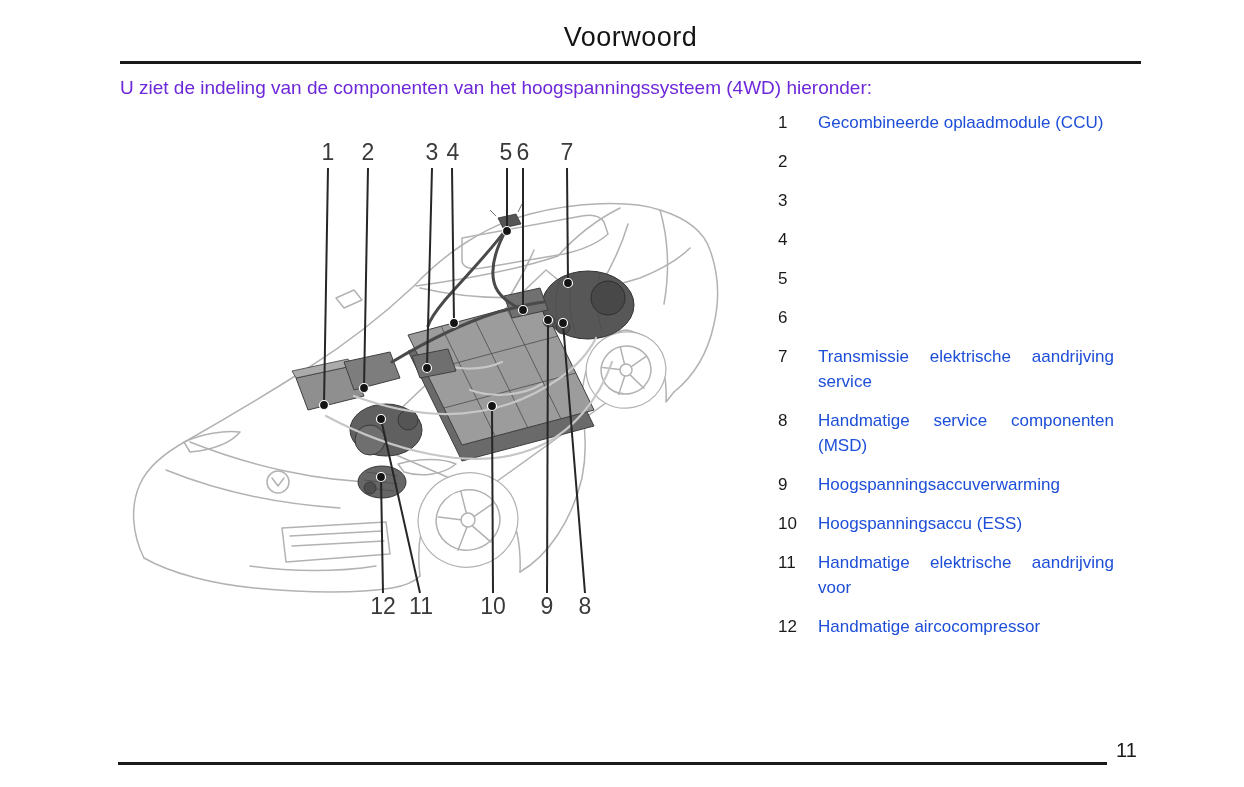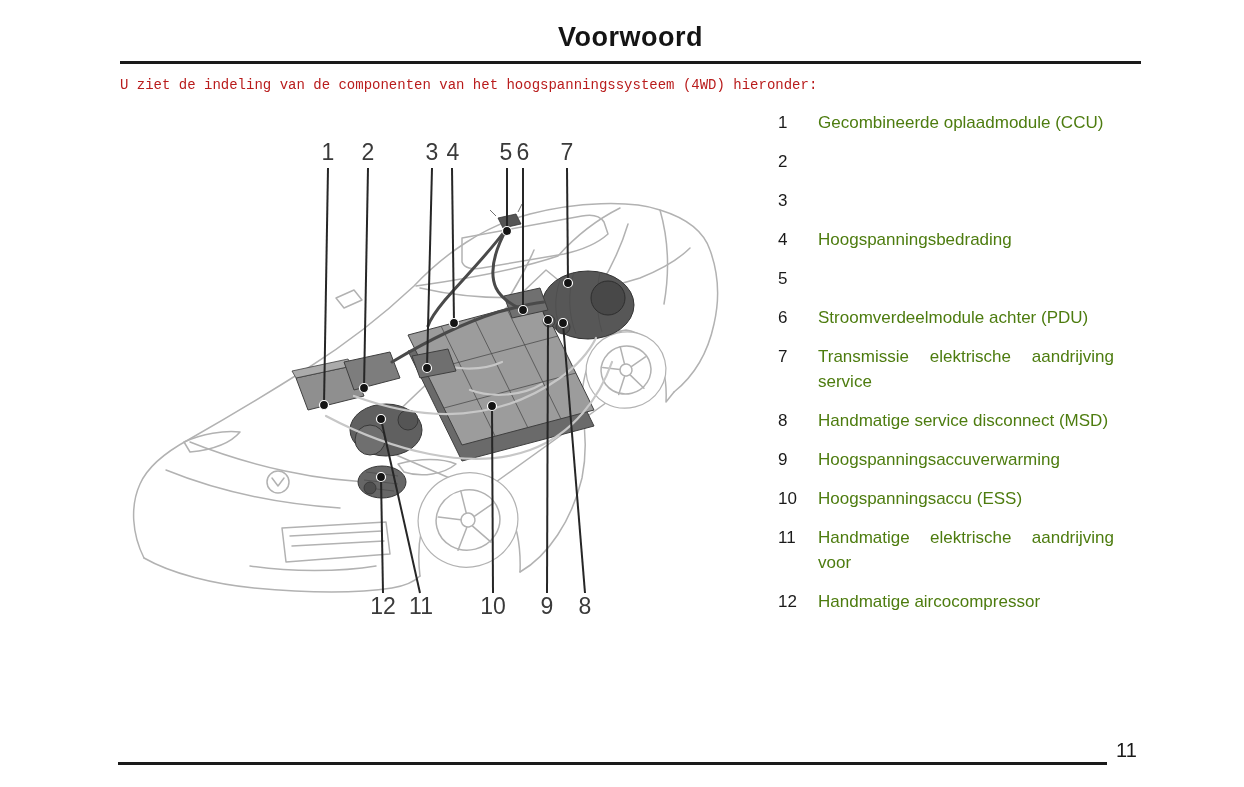--- a/index.html
+++ b/index.html
@@ -1,27 +1,27 @@
 <!DOCTYPE html>
 <html><head>
 <meta charset="utf-8">
 <style>
   html,body{margin:0;padding:0;}
   body{
     width:1244px;height:787px;position:relative;background:#ffffff;
     font-family:"Liberation Sans", sans-serif;color:#1d1d1d;overflow:hidden;
   }
   .title-wrap{position:absolute;left:120px;width:1021px;top:22px;text-align:center;}
-  .page-title{font-size:27px;font-weight:bold;letter-spacing:.5px;color:#141414;}
+  .page-title{font-size:27px;font-weight:normal;letter-spacing:.5px;color:#141414;}
   .rule-top{position:absolute;left:120px;top:61px;width:1021px;height:3px;background:#1a1a1a;}
-  .intro{position:absolute;left:120px;top:77px;width:800px;font-size:14px;color:#b91c1c;font-family:Liberation Mono, monospace;}
+  .intro{position:absolute;left:120px;top:77px;width:800px;font-size:19px;color:#6d28d9;}
   .legend{position:absolute;left:778px;top:110px;width:345px;}
   .legend-row{display:flex;margin-bottom:14px;line-height:25px;font-size:17px;}
   .legend-num{width:40px;flex:0 0 40px;color:#1a1a1a;}
-  .legend-label{width:296px;flex:0 0 296px;text-align:justify;color:#4d7c0f;}
+  .legend-label{width:296px;flex:0 0 296px;text-align:justify;color:#1d4ed8;}
   .diagram{position:absolute;left:130px;top:120px;width:620px;height:510px;}
   .rule-bottom{position:absolute;left:118px;top:762px;width:989px;height:2.5px;background:#1a1a1a;}
   .page-num{position:absolute;left:1116px;top:739px;font-size:20px;color:#1a1a1a;}
   svg .lt{stroke:#b2b2b2;stroke-width:1.5;fill:none;stroke-linecap:round;stroke-linejoin:round;}
   svg .ltf{stroke:#b2b2b2;stroke-width:1.2;fill:#ffffff;}
   svg .seam{stroke:#4d4d4d;stroke-width:.8;fill:none;}
   svg .cable-d{stroke:#4a4a4a;stroke-width:3;fill:none;stroke-linecap:round;}
   svg .cable-l{stroke:#c7c7c7;stroke-width:2.2;fill:none;stroke-linecap:round;}
   svg .leader{stroke:#262626;stroke-width:2;fill:none;}
   svg .dot{fill:#141414;stroke:#ffffff;stroke-width:1.2;}
@@ -43,36 +43,34 @@
       <span class="legend-label">Gecombineerde oplaadmodule (CCU)</span>
     </div>
   <div class="legend-row">
       <span class="legend-num">2</span>
     </div>
   <div class="legend-row">
       <span class="legend-num">3</span>
     </div>
   <div class="legend-row">
       <span class="legend-num">4</span>
-      <span class="legend-label">Hoogspanningsbedrading</span>
     </div>
   <div class="legend-row">
       <span class="legend-num">5</span>
     </div>
   <div class="legend-row">
       <span class="legend-num">6</span>
-      <span class="legend-label">Stroomverdeelmodule achter (PDU)</span>
     </div>
   <div class="legend-row">
       <span class="legend-num">7</span>
       <span class="legend-label">Transmissie elektrische aandrijving service</span>
     </div>
   <div class="legend-row">
       <span class="legend-num">8</span>
-      <span class="legend-label">Handmatige service disconnect (MSD)</span>
+      <span class="legend-label">Handmatige service componenten (MSD)</span>
     </div>
   <div class="legend-row">
       <span class="legend-num">9</span>
       <span class="legend-label">Hoogspanningsaccuverwarming</span>
     </div>
   <div class="legend-row">
       <span class="legend-num">10</span>
       <span class="legend-label">Hoogspanningsaccu (ESS)</span>
     </div>
   <div class="legend-row">

